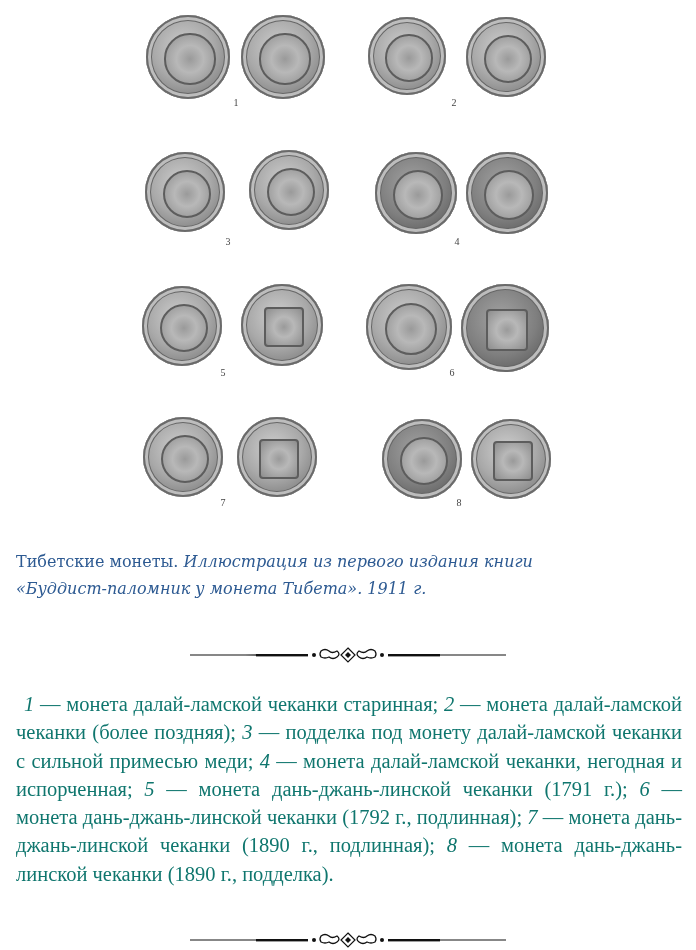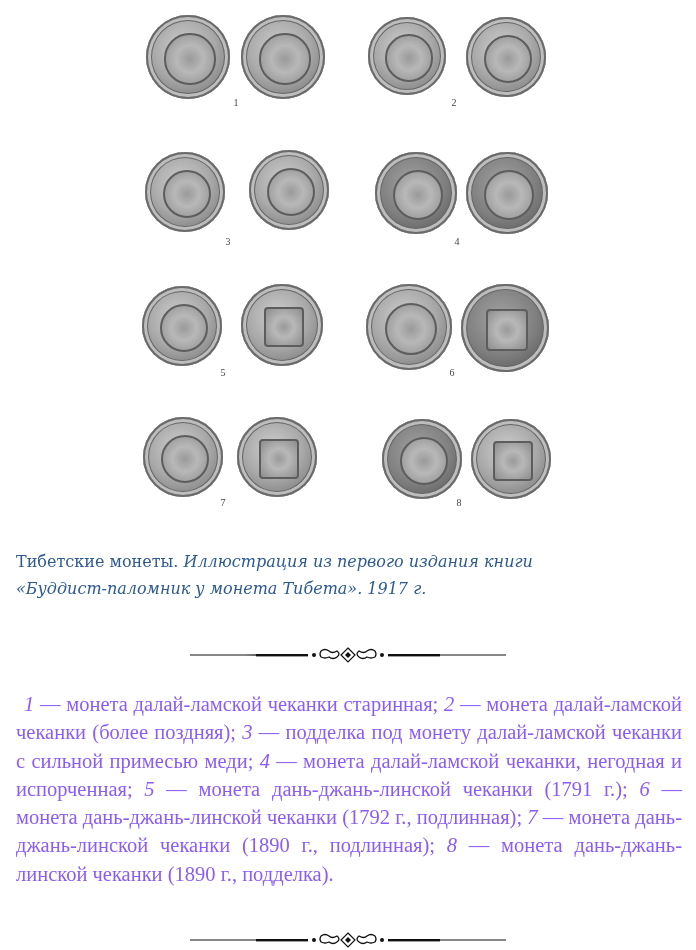--- a/index.html
+++ b/index.html
@@ -22,21 +22,21 @@
     width: 20px; text-align: center;
   }
   .caption {
     position: absolute; left: 0; top: 548px; width: 696px; text-align: left;
     color: #2d5a92; font-family: "DejaVu Serif", serif; font-size: 16px; line-height: 27px; padding-left: 16px;
   }
   .caption .it { font-style: italic; }
   .divider { position: absolute; left: 190px; width: 316px; height: 16px; }
   .body-text {
     position: absolute; left: 16px; top: 690px; width: 666px;
-    font-family: "Liberation Serif", serif; font-size: 20.5px; line-height: 28.3px; color: #8b5cf6;
+    font-family: "Liberation Serif", serif; font-size: 20.5px; line-height: 28.3px; color: #0f766e;
     text-align: justify; text-indent: 8px; -webkit-hyphens: manual; hyphens: manual;
   }
   .body-text .n { font-style: italic; }
 </style>
 </head>
 <body>
 
 <div class="plate" id="plate">
     <div class="coin round" style="left: 146px; top: 15px; width: 84px; height: 84px;"></div>
     <div class="coin round" style="left: 241px; top: 15px; width: 84px; height: 84px;"></div>
@@ -59,21 +59,21 @@
     <div class="coin round" style="left: 143px; top: 417px; width: 80px; height: 80px;"></div>
     <div class="coin square" style="left: 237px; top: 417px; width: 80px; height: 80px;"></div>
     <div class="coin-num" style="left: 213px; top: 497px;">7</div>
     <div class="coin dark" style="left: 382px; top: 419px; width: 80px; height: 80px;"></div>
     <div class="coin square" style="left: 471px; top: 419px; width: 80px; height: 80px;"></div>
     <div class="coin-num" style="left: 449px; top: 497px;">8</div>
   </div>
 
 <div class="caption">
   <span>Тибетские монеты.</span><span class="it"> Иллюстрация из первого издания книги</span><br>
-  <span class="it">«Буддист-паломник у монета Тибета»</span><span class="it">. 1917 г.</span>
+  <span class="it">«Буддист-паломник у монета Тибета»</span><span class="it">. 1911 г.</span>
 </div>
 
 <svg class="divider" style="top:647px" viewBox="0 0 316 16">
   <path d="M0 8 H55 L118 7 L118 9 L55 8 Z" fill="#111"></path>
   <line x1="0" y1="8" x2="118" y2="8" stroke="#111" stroke-width="1.2"></line>
   <rect x="66" y="7" width="52" height="2.4" fill="#111"></rect>
   <circle cx="124" cy="8" r="2" fill="#111"></circle>
   <path d="M131 4 q4 -3 8 0 q3 3 8 0 q4 3 0 6 q-4 3 -8 0 q-4 2 -8 0 q-2 -3 0 -6z" fill="none" stroke="#111" stroke-width="1.3"></path>
   <path d="M158 1 L165 8 L158 15 L151 8 Z" fill="none" stroke="#111" stroke-width="1.2"></path>
   <path d="M158 5 L161 8 L158 11 L155 8 Z" fill="#111"></path>

